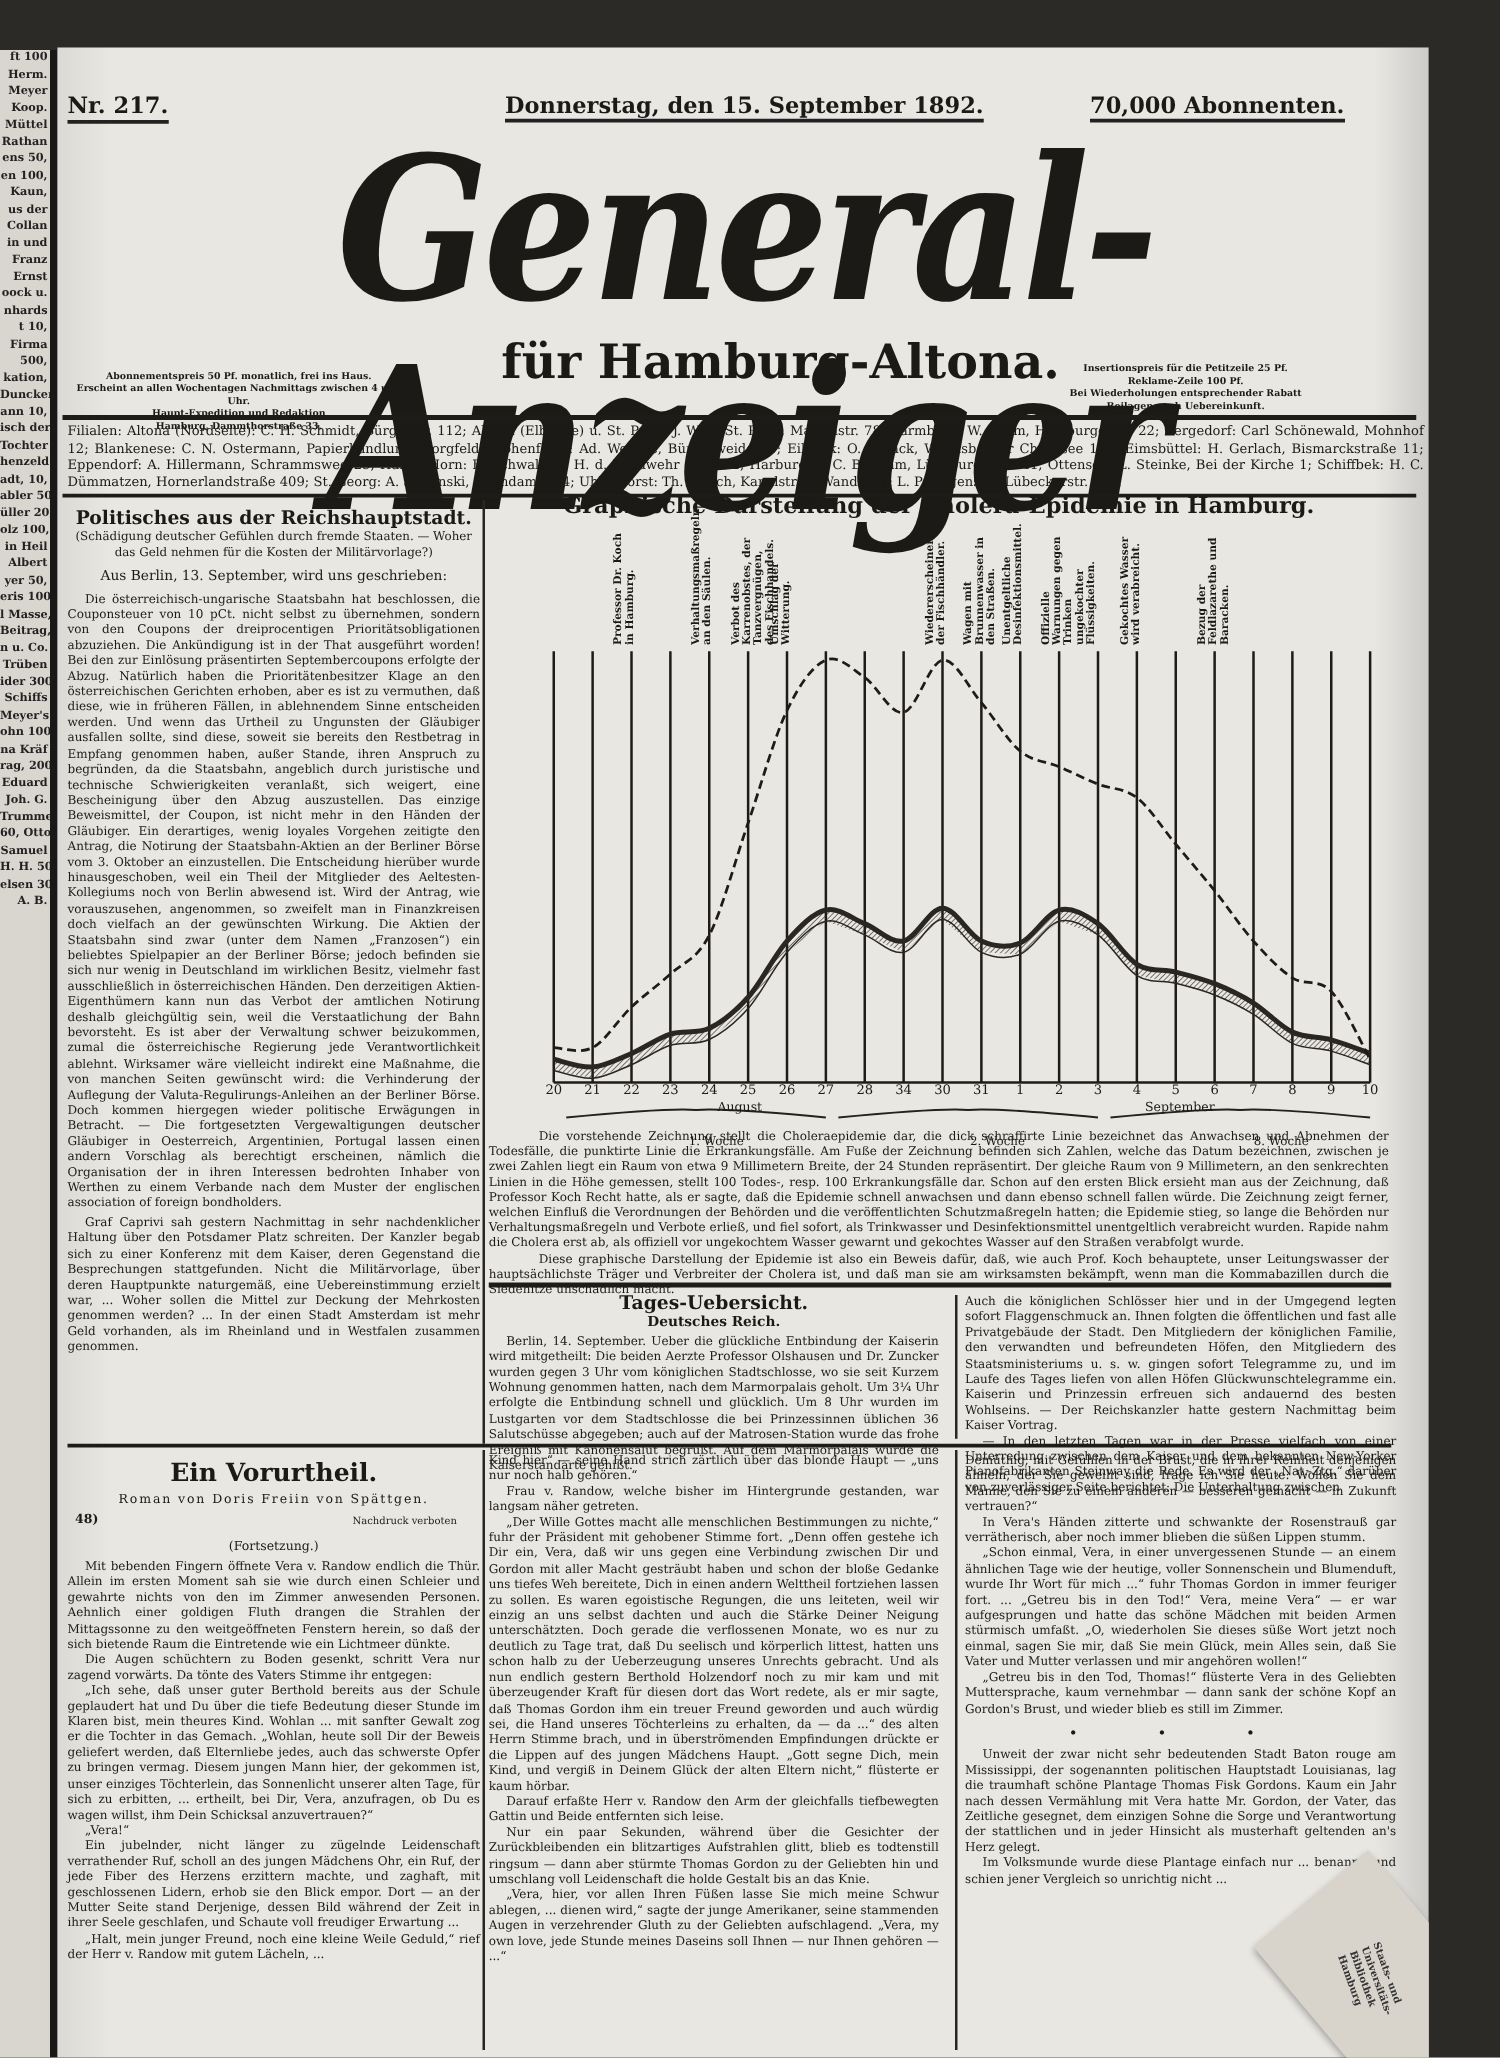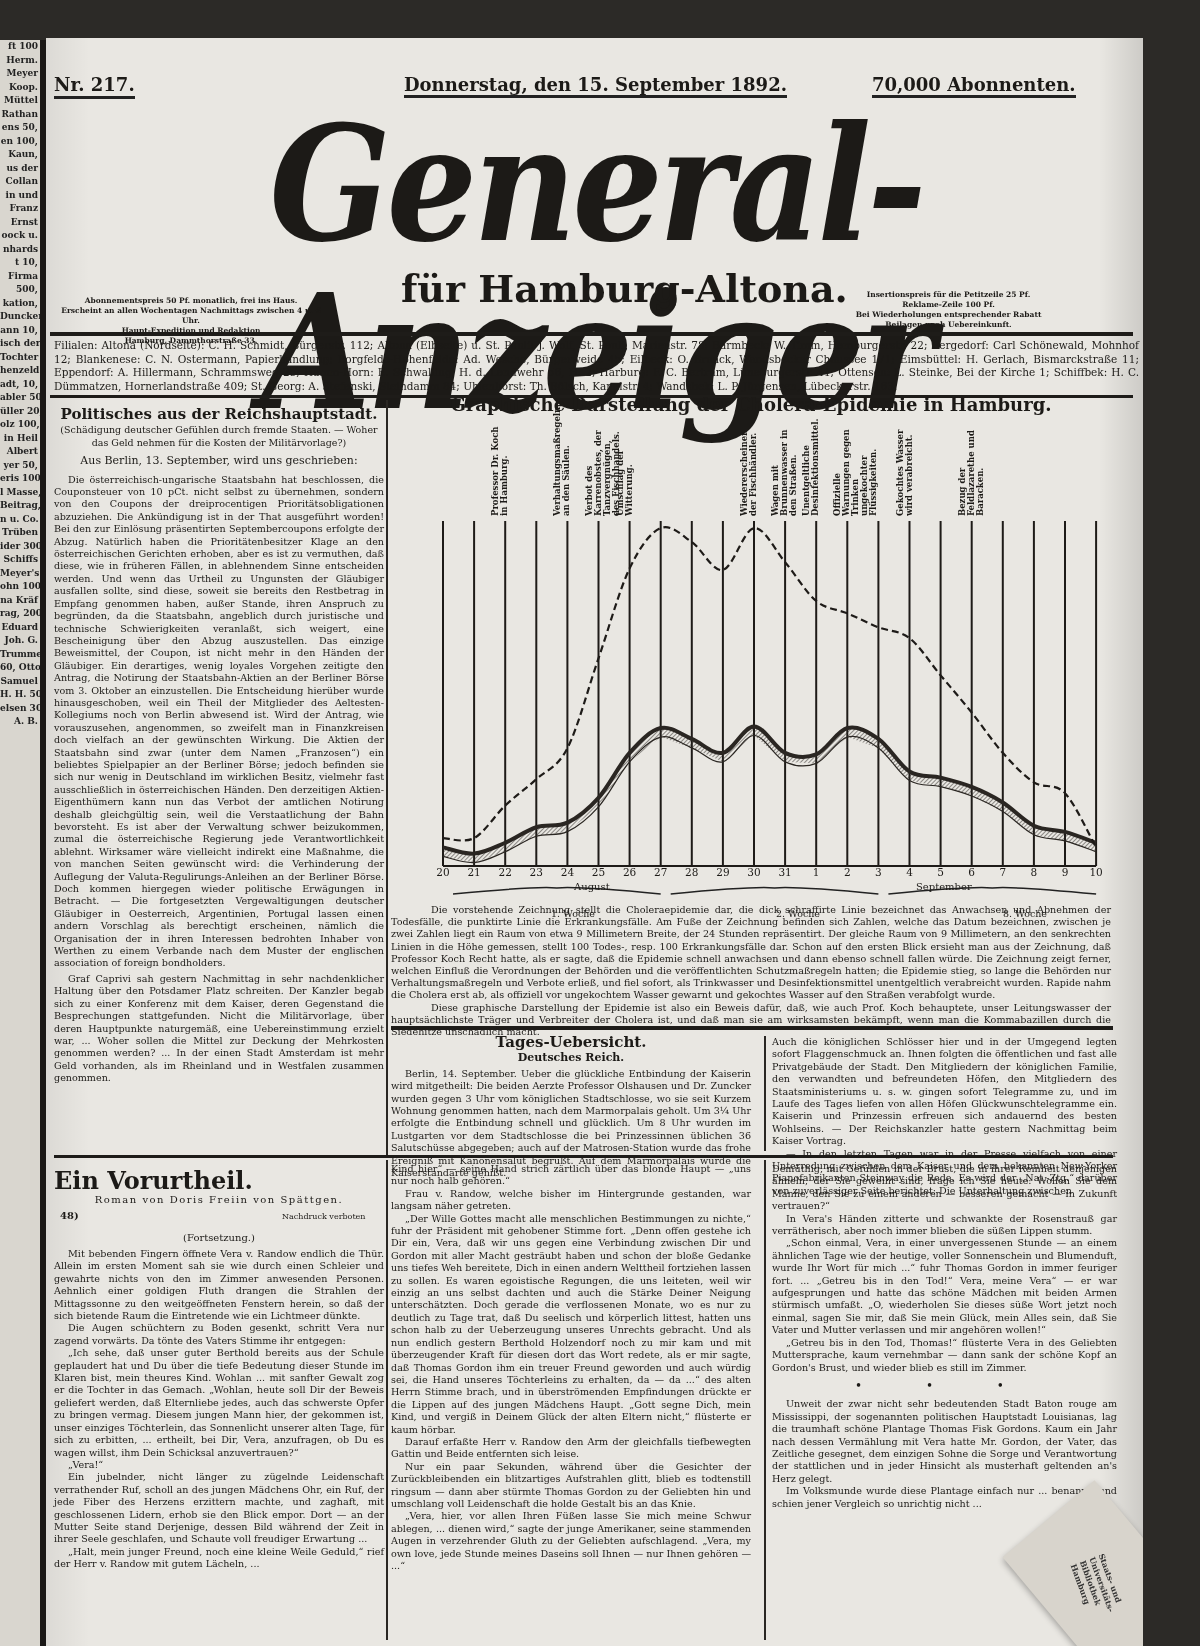--- a/index.html
+++ b/index.html
@@ -29,21 +29,21 @@
   .chart-title{left:350px;top:356px;width:710px;text-align:center;font-size:18px;font-weight:bold;}
   .chart-wrap{left:345px;top:378px;width:720px;height:510px;}
   .annot{position:absolute;writing-mode:vertical-rl;transform:rotate(180deg);font-size:8.5px;line-height:9px;font-weight:bold;white-space:pre-line;}
   .tick{position:absolute;font-size:10.5px;top:450px;text-align:center;width:20px;}
   .month{position:absolute;font-size:10px;top:465px;}
   .week{position:absolute;font-size:9.5px;top:492px;}
   .explain{left:345px;top:866px;width:720px;font-size:9.6px;line-height:12.2px;text-align:justify;}
   .explain p{margin:0;text-indent:40px;}
   .col-mid1{left:345px;top:1044px;width:360px;}
   .col-mid2{left:726px;top:1044px;width:345px;}
-  .novel-title{left:8px;top:1128px;width:330px;font-size:24px;font-weight:bold;}
+  .novel-title{left:8px;top:1128px;width:330px;text-align:center;font-size:20px;font-weight:bold;}
   .novel-author{left:8px;top:1156px;width:330px;text-align:center;font-size:10px;letter-spacing:1.5px;}
   .novel-no{left:14px;top:1172px;font-size:10px;font-weight:bold;}
   .novel-rights{left:236px;top:1174px;font-size:8px;}
   .novel-cont{left:8px;top:1194px;width:330px;text-align:center;font-size:10px;}
   .col-novel1{left:8px;top:1210px;width:330px;}
   .col-novel2{left:345px;top:1125px;width:360px;}
   .col-novel3{left:726px;top:1125px;width:345px;}
   .stars{text-align:center;letter-spacing:30px;font-size:12px;margin:6px 0;}
   .sticker{position:absolute;left:1040px;top:1500px;width:120px;height:160px;background:#d8d4cc;transform:rotate(-40deg);box-shadow:-2px 2px 6px rgba(0,0,0,.3);}
   .stamp{position:absolute;left:1060px;top:1578px;font-size:8px;font-weight:bold;transform:rotate(70deg);color:#333;}
@@ -194,21 +194,21 @@
     <div id="ticks">
         <div class="tick" style="left: 42px;">20</div>
         <div class="tick" style="left: 73.1px;">21</div>
         <div class="tick" style="left: 104.2px;">22</div>
         <div class="tick" style="left: 135.3px;">23</div>
         <div class="tick" style="left: 166.4px;">24</div>
         <div class="tick" style="left: 197.5px;">25</div>
         <div class="tick" style="left: 228.6px;">26</div>
         <div class="tick" style="left: 259.7px;">27</div>
         <div class="tick" style="left: 290.8px;">28</div>
-        <div class="tick" style="left: 321.9px;">29</div>
+        <div class="tick" style="left: 321.9px;">34</div>
         <div class="tick" style="left: 353px;">30</div>
         <div class="tick" style="left: 384.1px;">31</div>
         <div class="tick" style="left: 415.2px;">1</div>
         <div class="tick" style="left: 446.3px;">2</div>
         <div class="tick" style="left: 477.4px;">3</div>
         <div class="tick" style="left: 508.5px;">4</div>
         <div class="tick" style="left: 539.6px;">5</div>
         <div class="tick" style="left: 570.7px;">6</div>
         <div class="tick" style="left: 601.8px;">7</div>
         <div class="tick" style="left: 632.9px;">8</div>

